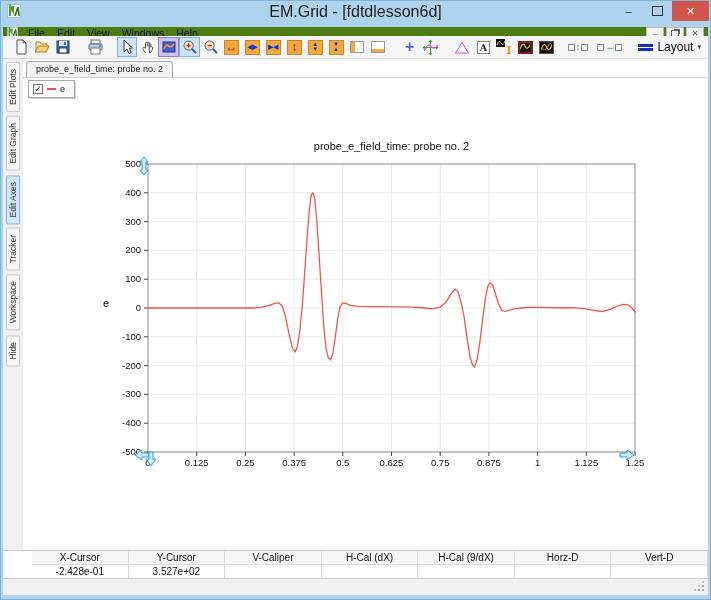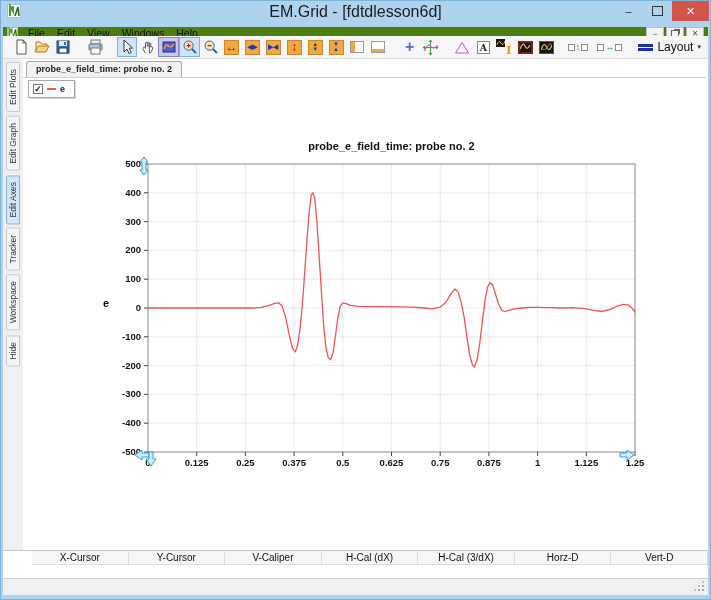--- a/index.html
+++ b/index.html
@@ -38,21 +38,21 @@
   .tb-wide{width:auto;padding:0 6px;display:flex;gap:4px;align-items:center;}
   .tb-label{font-size:12px;color:#111;}
   .caret{font-size:7px;color:#333;}
   
   .main{position:absolute;left:2px;right:2px;top:58px;height:491px;background:#fff;}
   .sidebar{position:absolute;left:0;top:0;width:20px;bottom:0;background:#eef0f2;
            display:flex;flex-direction:column;align-items:center;padding-top:3px;gap:4px;box-sizing:border-box;}
   .side-tab{writing-mode:vertical-rl;transform:rotate(180deg);font-size:8.5px;color:#333;
             background:#f5f5f5;border:1px solid #c9c9c9;padding:6px 1px;border-radius:0 2px 2px 0;}
   .side-tab.active{background:#d3e6f8;border-color:#8ab4dc;}
-  .content{position:absolute;left:20px;top:0;right:2px;bottom:0;font-weight:bold;}
+  .content{position:absolute;left:20px;top:0;right:2px;bottom:0;}
   .tabrow{position:absolute;left:0;top:2px;right:0;height:16px;}
   .doc-tab{position:absolute;left:3px;top:0;height:15px;line-height:15px;padding:0 9px;
            font-size:9px;color:#222;background:#f2f2f2;border:1px solid #a9a9a9;border-bottom:none;
            border-radius:3px 3px 0 0;}
   .canvas{position:absolute;left:0;top:18px;right:0;bottom:0;background:#fff;border-top:1px solid #cfcfcf;}
   
   .legend{position:absolute;left:5px;top:2px;display:flex;align-items:center;gap:4px;
           padding:3px 9px 3px 4px;background:#fbfbfb;border:1px solid #a8a8a8;
           box-shadow:1px 1px 0 #d5d5d5;width:max-content;z-index:3;}
   .legend-checkbox{width:10px;height:10px;border:1px solid #777;background:#fff;font-size:9px;
@@ -427,22 +427,31 @@
       </div>
     </div>
   </div>
 
   <div class="statusbar">
     <div class="sb-row head" id="sb-head">
         <div class="sb-cell">X-Cursor</div>
         <div class="sb-cell">Y-Cursor</div>
         <div class="sb-cell">V-Caliper</div>
         <div class="sb-cell">H-Cal (dX)</div>
-        <div class="sb-cell">H-Cal (3/dX)</div>
+        <div class="sb-cell">H-Cal (9/dX)</div>
         <div class="sb-cell">Horz-D</div>
         <div class="sb-cell">Vert-D</div>
+      </div>
+    <div class="sb-row" id="sb-values">
+        <div class="sb-cell">-2.428e-01</div>
+        <div class="sb-cell">3.527e+02</div>
+        <div class="sb-cell"></div>
+        <div class="sb-cell"></div>
+        <div class="sb-cell"></div>
+        <div class="sb-cell"></div>
+        <div class="sb-cell"></div>
       </div>
   </div>
   <div class="bottomstrip">
     <span class="grip"></span>
   </div>
 
 </div>
 
 </body></html>

